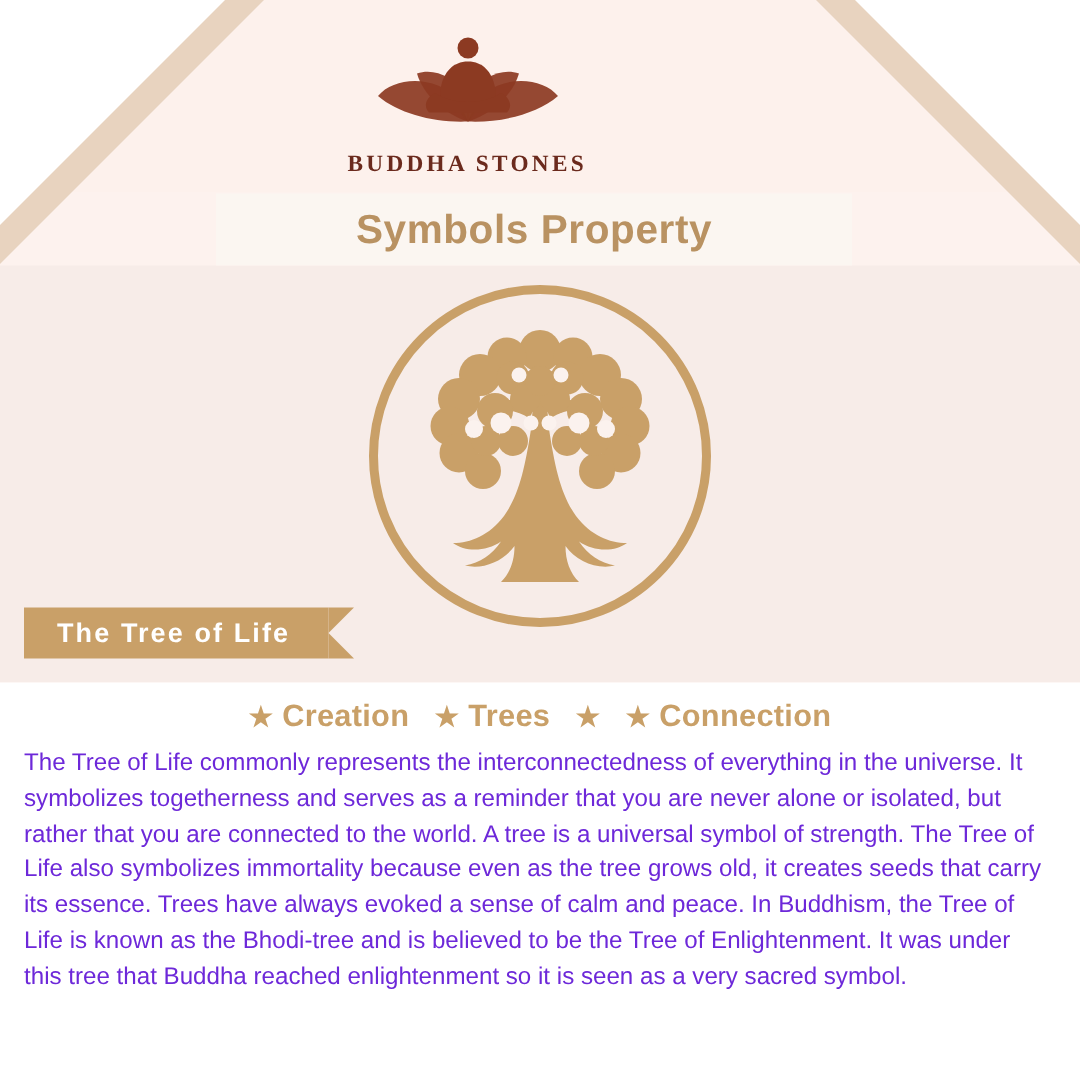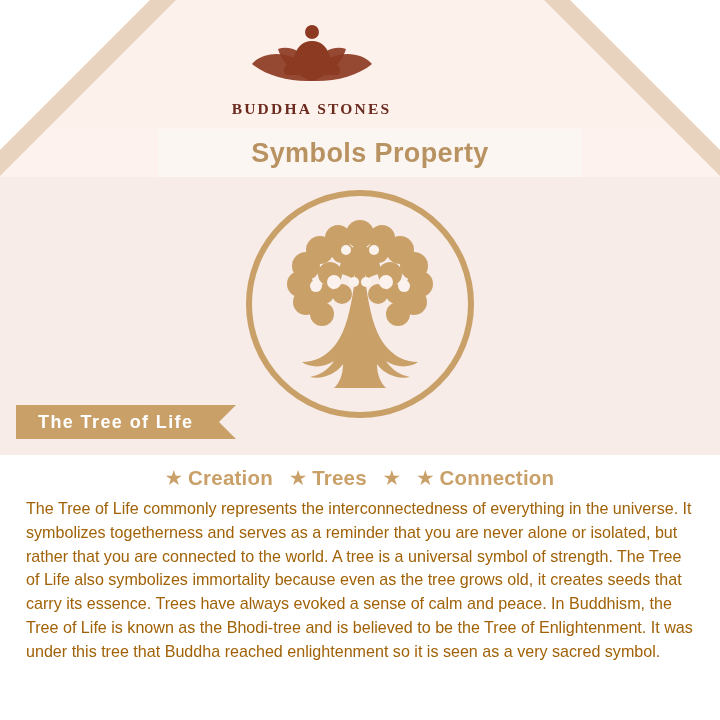--- a/index.html
+++ b/index.html
@@ -100,21 +100,21 @@
     letter-spacing: 2.2px;
     font-weight: bold;
     color: #6b2a1d;
     font-family: "Liberation Serif", serif;
   }
 
   
   .title-ribbon {
     position: absolute;
     top: 129px;
-    left: 158px;
+    left: 144px;
     width: 424px;
     height: 48px;
     background: #fbf6f1;
     display: flex;
     align-items: center;
     justify-content: center;
     z-index: 5;
   }
   .title-text {
     font-size: 27px;
@@ -199,24 +199,24 @@
     font-weight: bold;
     color: #c9a068;
     letter-spacing: 0.2px;
   }
   .kw .star {
     font-size: 18px;
     color: #c9a068;
     line-height: 1;
   }
   .body-text {
-    margin: 7px 24px 0 26px;
+    margin: 7px 24px 0 16px;
     font-size: 16.1px;
     line-height: 1.48;
-    color: #a16207;
+    color: #6d28d9;
     text-align: left;
     font-family: "Liberation Sans", sans-serif;
   }
 </style>
 </head>
 <body>
 
 <div class="page">
 
   <div class="top-band"></div>

